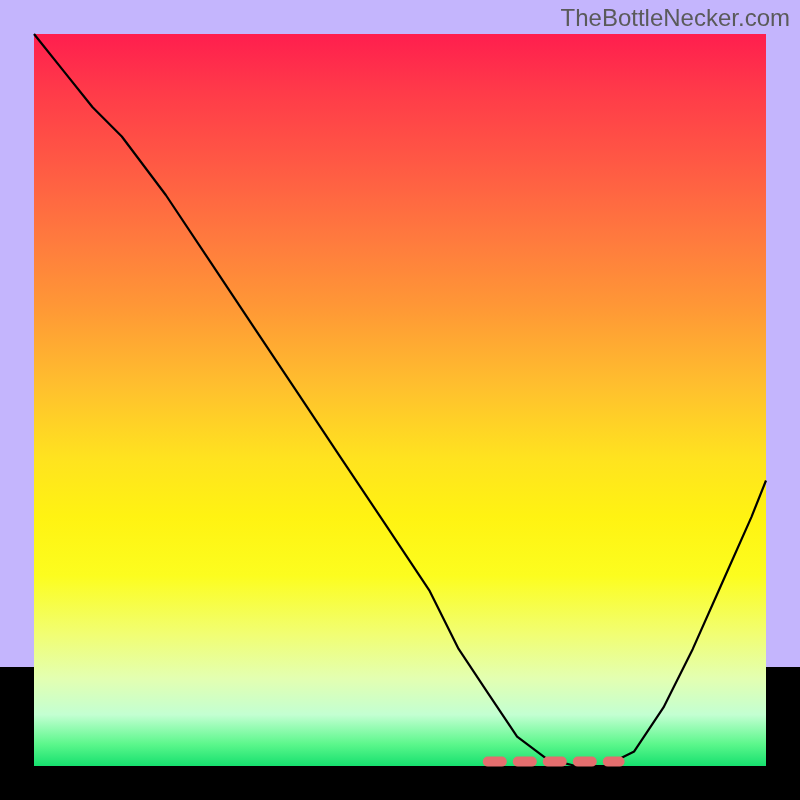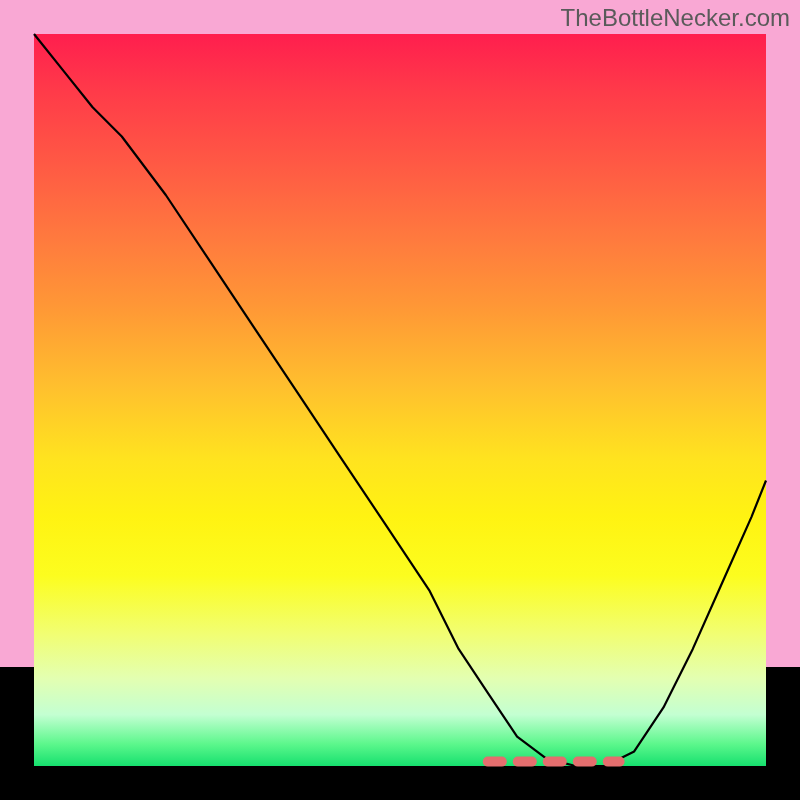--- a/index.html
+++ b/index.html
@@ -8,21 +8,21 @@
     width: 800px;
     height: 800px;
     background: #000;
     overflow: hidden;
     font-family: Arial, Helvetica, sans-serif;
   }
   .frame {
     position: relative;
     width: 800px;
     height: 667px;
-    background: #f9a8d4;
+    background: #c4b5fd;
   }
   .watermark {
     position: absolute;
     top: 4px;
     right: 10px;
     color: #5a5a5a;
     font-size: 24px;
     font-weight: 400;
     letter-spacing: 0px;
     user-select: none;

